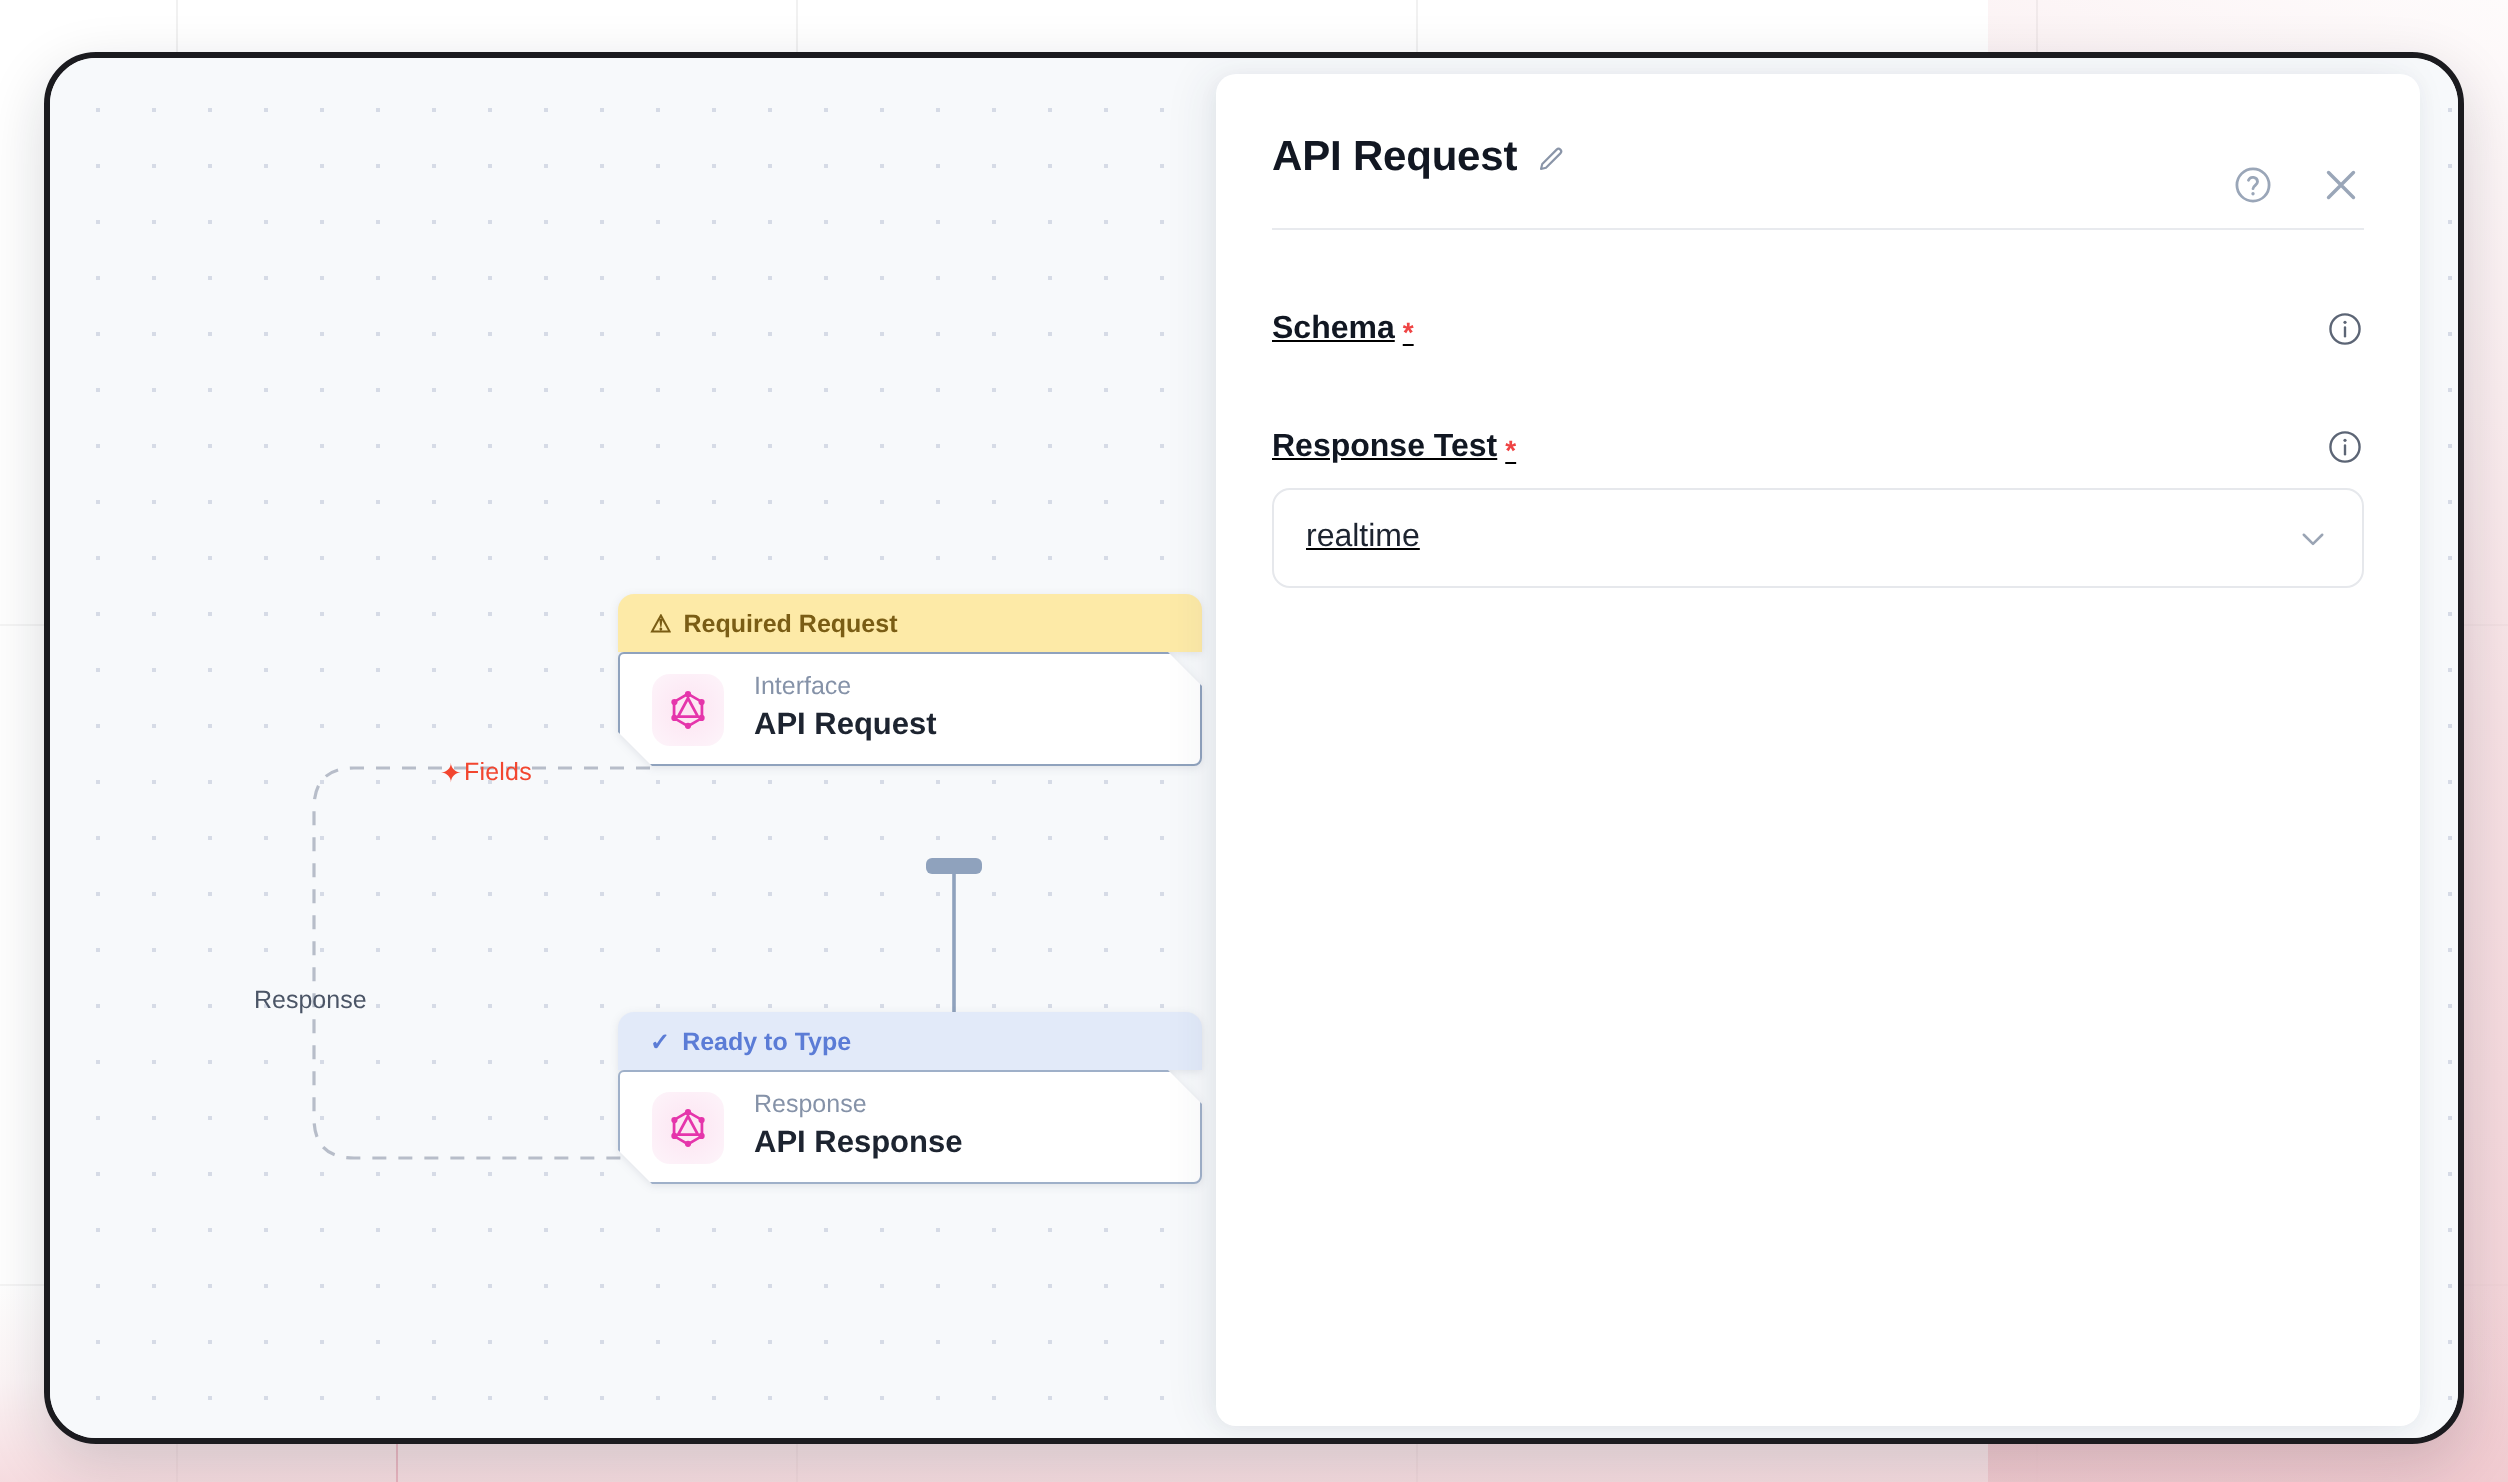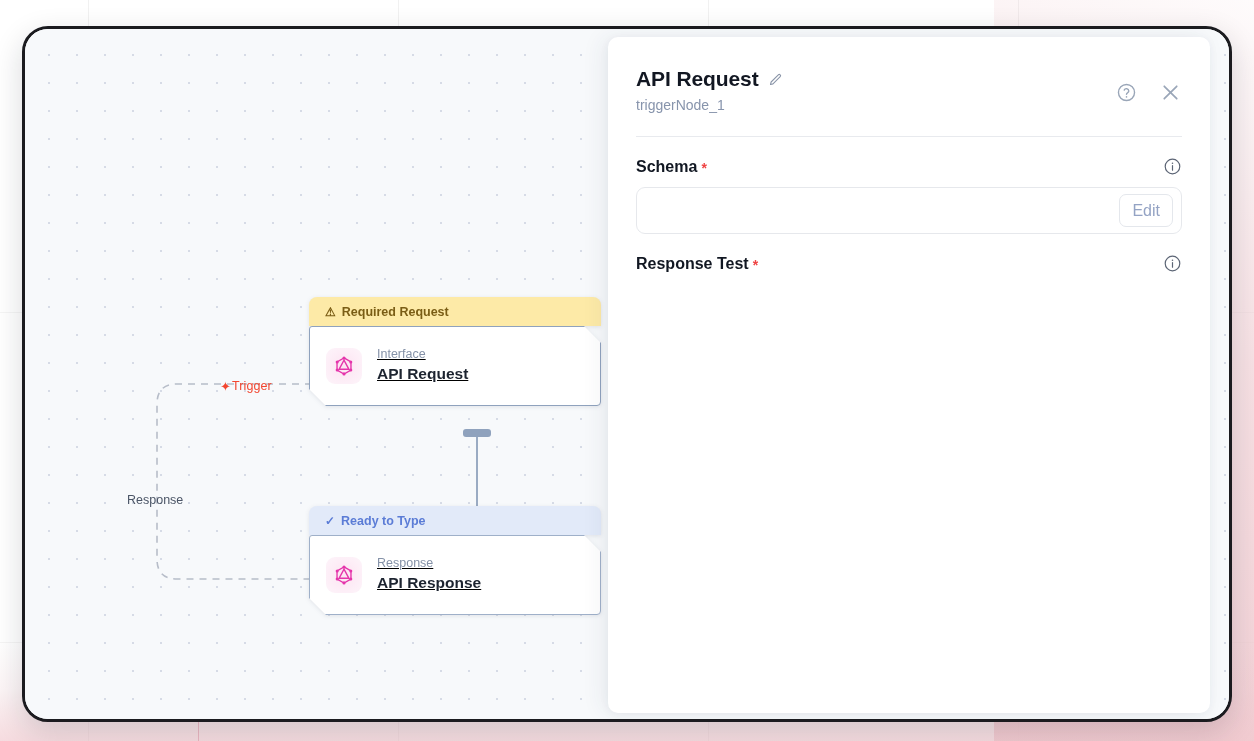--- a/index.html
+++ b/index.html
@@ -128,31 +128,30 @@
     font-size: 12.5px;
     font-weight: 600;
     border-radius: 8px 8px 0 0;
   }
   .node-header.warn { background: #fdeaa7; color: #7a5d15; }
   .node-header.ready { background: #e2eaf9; color: #5b7cd6; }
   .node-header .hdr-icon { font-size: 12px; line-height: 1; }
 
   .node-body {
     position: relative;
-    height: 80px;
+    height: 57px;
     background: #ffffff;
     border: 1.5px solid #8fa2bd;
     border-radius: 3px 3px 4px 4px;
     display: flex;
     align-items: center;
     padding: 0 16px;
     gap: 15px;
     
     clip-path: polygon(0 0, calc(100% - 17px) 0, 100% 17px, 100% 100%, 17px 100%, 0 calc(100% - 17px));
-    text-decoration: underline;
   }
   .node.ready .node-body { border-color: #9fb0c9; }
 
   .node-icon {
     width: 36px; height: 36px;
     border-radius: 9px;
     background: radial-gradient(circle at 50% 50%, #fce4f1 0%, #fdeef7 60%, #fdf5fa 100%);
     display: flex; align-items: center; justify-content: center;
     flex: 0 0 auto;
   }
@@ -198,21 +197,21 @@
   }
   .icon-btn { color: #9aa6b8; cursor: pointer; display: flex; align-items: center; justify-content: center; }
 
   .panel-divider {
     margin-top: 23px;
     height: 1px;
     background: #e8eaee;
   }
 
   
-  .field { margin-top: 20px; position: relative; }
+  .field { margin-top: 40px; position: relative; text-decoration: underline; }
   .field-label-row {
     display: flex;
     align-items: center;
     justify-content: space-between;
   }
   .field-label {
     font-size: 16px;
     font-weight: 700;
     color: #111722;
     display: flex;
@@ -276,21 +275,21 @@
   <div class="app-frame">
 
     <div class="canvas">
 
       <svg class="edge-loop" viewBox="0 0 620 620">
         <path d="M 300 355 L 152 355 Q 132 355 132 375 L 132 530 Q 132 550 152 550 L 300 550" fill="none" stroke="#b7bdc9" stroke-width="1.6" stroke-dasharray="7 6"></path>
       </svg>
 
       <div class="edge-label-trigger">
         <span class="bolt">✦</span>
-        <span>Trigger</span>
+        <span>Fields</span>
       </div>
 
       <div class="edge-label-response">Response</div>
 
       <svg class="connector" viewBox="0 0 44 104">
         <rect x="8" y="0" width="28" height="8" rx="3" fill="#8fa2bd"></rect>
         <line x1="22" y1="6" x2="22" y2="98" stroke="#8fa2bd" stroke-width="1.8"></line>
         <rect x="8" y="94" width="28" height="9" rx="4" fill="#8092ad"></rect>
       </svg>
 
@@ -358,21 +357,20 @@
 
       <div class="panel-head">
         <div class="panel-title-row">
           <span class="panel-title">API Request</span>
           <span class="pencil-icon">
             <svg width="15" height="15" viewBox="0 0 24 24" fill="none" stroke="currentColor" stroke-width="1.7" stroke-linecap="round" stroke-linejoin="round">
               <path d="M16.5 4.5 a2.1 2.1 0 0 1 3 3 L8 19 L4 20 L5 16 Z"></path>
             </svg>
           </span>
         </div>
-        <div class="panel-subtitle">triggerNode_1</div>
 
         <div class="panel-head-actions">
           <span class="icon-btn">
             <svg width="21" height="21" viewBox="0 0 24 24" fill="none" stroke="currentColor" stroke-width="1.6">
               <circle cx="12" cy="12" r="9.2"></circle>
               <path d="M9.4 9.3a2.7 2.7 0 0 1 5.2.9c0 1.8-2.6 2.2-2.6 3.9" stroke-linecap="round"></path>
               <circle cx="12" cy="17" r="0.95" fill="currentColor" stroke="none"></circle>
             </svg>
           </span>
           <span class="icon-btn">
@@ -392,38 +390,42 @@
             <span class="req-star">*</span>
           </span>
           <span class="info-icon">
             <svg width="19" height="19" viewBox="0 0 24 24" fill="none" stroke="currentColor" stroke-width="1.5">
               <circle cx="12" cy="12" r="9.2"></circle>
               <path d="M12 11 L12 16.6" stroke-linecap="round"></path>
               <circle cx="12" cy="7.8" r="1" fill="currentColor" stroke="none"></circle>
             </svg>
           </span>
         </div>
-        <div class="input-shell">
-          <span class="input-blank" placeholder=""></span>
-          <button class="edit-btn">Edit</button>
-        </div>
       </div>
 
       <div class="field">
         <div class="field-label-row">
           <span class="field-label">
             <span>Response Test</span>
             <span class="req-star">*</span>
           </span>
           <span class="info-icon">
             <svg width="19" height="19" viewBox="0 0 24 24" fill="none" stroke="currentColor" stroke-width="1.5">
               <circle cx="12" cy="12" r="9.2"></circle>
               <path d="M12 11 L12 16.6" stroke-linecap="round"></path>
               <circle cx="12" cy="7.8" r="1" fill="currentColor" stroke="none"></circle>
             </svg>
           </span>
         </div>
+        <div class="select-shell">
+          <span class="select-value">realtime</span>
+          <span class="chevron">
+            <svg width="17" height="17" viewBox="0 0 24 24" fill="none" stroke="currentColor" stroke-width="1.8" stroke-linecap="round" stroke-linejoin="round">
+              <path d="M5.5 9 L12 15.5 L18.5 9"></path>
+            </svg>
+          </span>
+        </div>
       </div>
 
     </div>
 
   </div>
 </div>
 
 </body></html>

